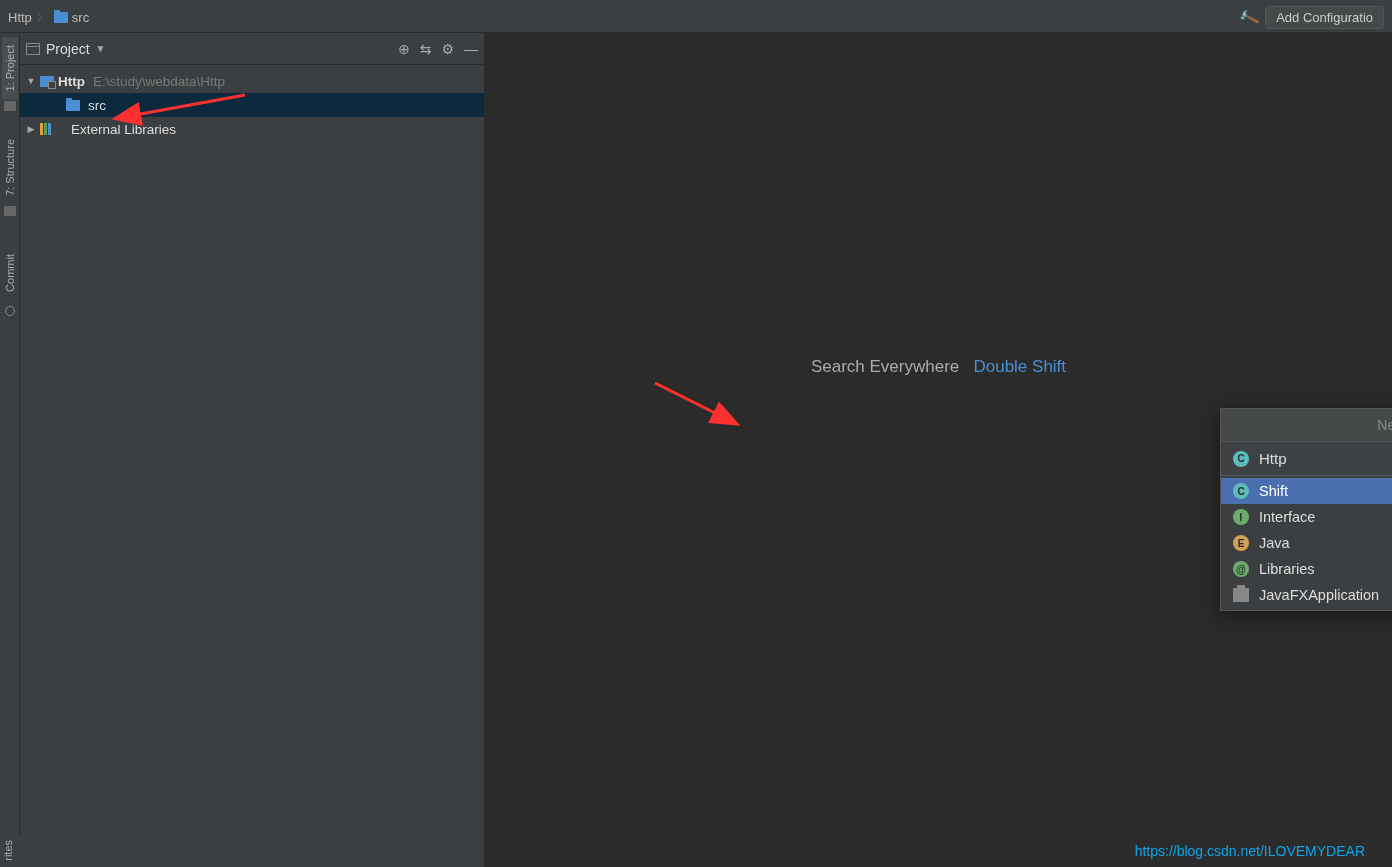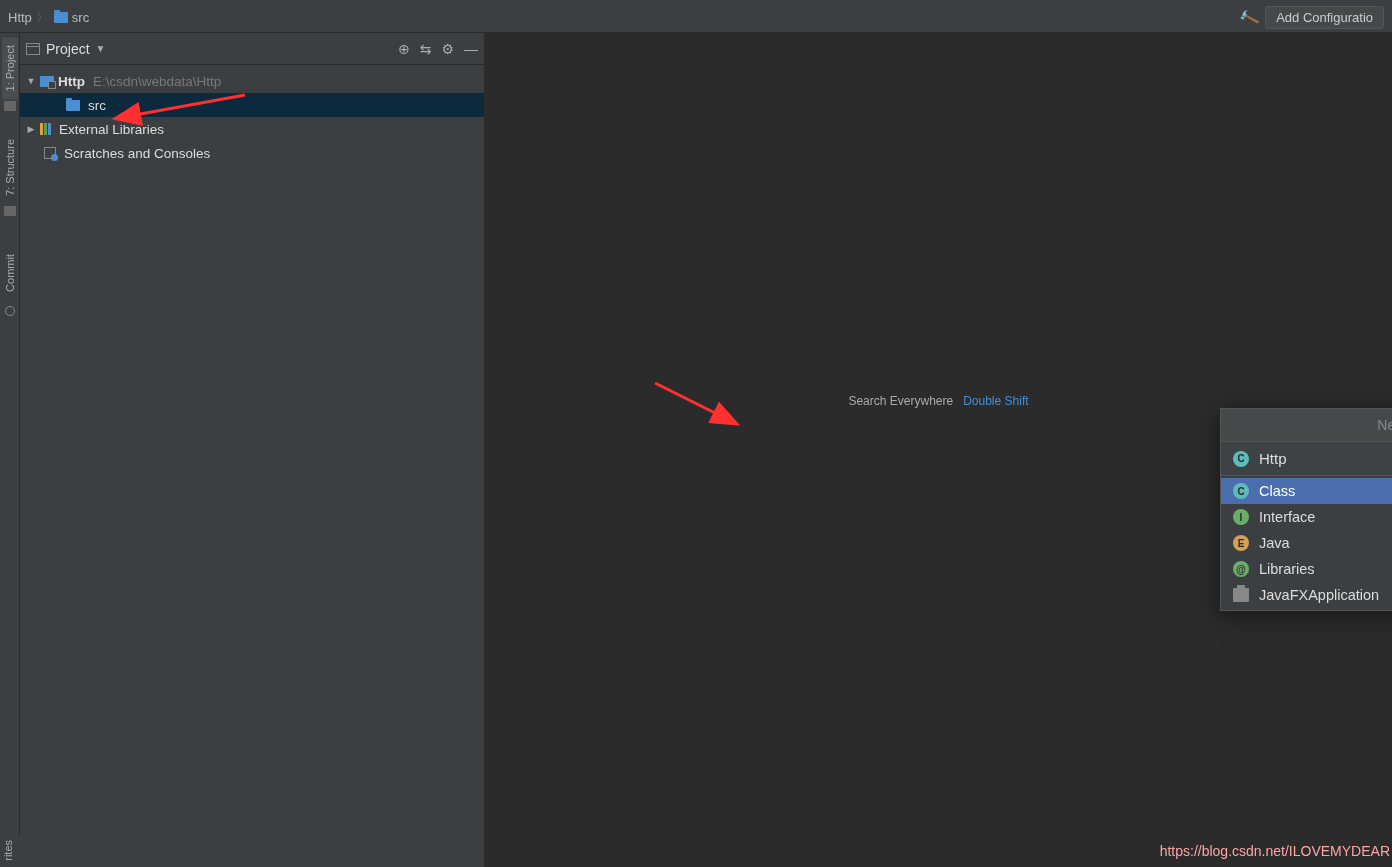--- a/index.html
+++ b/index.html
@@ -47,21 +47,21 @@
 .module-icon::after { content: ""; position: absolute; right: -2px; bottom: -2px; width: 6px; height: 6px; background: #3c3f41; border: 1px solid #888; }
 .lib-icon { display: inline-flex; gap: 1px; }
 .lib-icon span { width: 3px; height: 12px; background: #e0a03c; }
 .lib-icon span:nth-child(2) { background: #5a9e5a; }
 .lib-icon span:nth-child(3) { background: #4a8fd4; }
 .scratch-icon { width: 12px; height: 12px; background: #3c3f41; border: 1px solid #888; position: relative; }
 .scratch-icon::after { content: ""; position: absolute; right: -3px; bottom: -3px; width: 7px; height: 7px; background: #4a8fd4; border-radius: 50%; }
 
 
 .editor { flex: 1; background: #2b2b2b; position: relative; }
-.search-hint { position: absolute; top: 361px; left: 50%; transform: translateX(-50%); font-size: 12px; color: #aaa; white-space: nowrap; }
+.search-hint { position: absolute; top: 324px; left: 50%; transform: translateX(-50%); font-size: 17px; color: #aaa; white-space: nowrap; }
 .search-hint .kbd { color: #4a8fd4; }
 
 
 .popup { position: absolute; top: 375px; left: 735px; width: 415px; background: #3c3f41; border: 1px solid #555; box-shadow: 0 4px 20px rgba(0,0,0,.5); }
 .popup-title { text-align: center; font-size: 14px; color: #888; padding: 8px 0; background: #45494a; border-bottom: 1px solid #555; }
 .popup-input-row { display: flex; align-items: center; padding: 8px 12px; gap: 10px; border-bottom: 1px solid #555; background: #3f4244; }
 .popup-input-row input { background: transparent; border: none; color: #ddd; font-size: 15px; outline: none; flex: 1; }
 .popup-list { padding: 2px 0; }
 .popup-item { display: flex; align-items: center; padding: 5px 12px; gap: 10px; font-size: 14.5px; color: #ddd; cursor: pointer; }
 .popup-item.selected { background: #4b6eaf; color: #fff; }
@@ -72,21 +72,21 @@
 .ti-enum { background: #d4a054; }
 .ti-annotation { background: #6aad6a; }
 .ti-javafx { width: 16px; height: 14px; background: #888; border-radius: 1px; position: relative; }
 .ti-javafx::before { content: ""; position: absolute; top: -3px; left: 4px; width: 8px; height: 3px; background: #888; }
 
 
 .arrow { position: absolute; pointer-events: none; }
 .arrow svg { overflow: visible; }
 
 
-.watermark { position: absolute; bottom: 8px; right: 2px; font-size: 14px; color: #fca5a5; }
+.watermark { position: absolute; bottom: 8px; right: 27px; font-size: 14px; color: #0ea5e9; }
 
 
 </style>
 </head>
 <body>
 
 <div class="top-line"></div>
 
 <div class="breadcrumb-bar">
   <div class="breadcrumb-left">
@@ -128,60 +128,55 @@
         <span>⚙</span>
         <span>—</span>
       </div>
     </div>
 
     <div class="tree">
       <div class="tree-row">
         <span class="tree-arrow">▼</span>
         <span class="module-icon"></span>
         <span class="tree-label" style="font-weight:bold">Http</span>
-        <span class="tree-path">E:\csdn\webdata\Http</span>
+        <span class="tree-path">E:\study\webdata\Http</span>
       </div>
       <div class="tree-row selected">
         <span class="tree-indent" style="width:36px"></span>
         <span class="folder-icon"></span>
         <span class="tree-label" style="margin-left:4px">src</span>
       </div>
       <div class="tree-row">
         <span class="tree-arrow">▶</span>
         <span class="lib-icon">
             <span></span>
             <span></span>
             <span></span>
           </span>
-        <span class="tree-label" style="margin-left:4px">External Libraries</span>
-      </div>
-      <div class="tree-row">
-        <span class="tree-indent" style="width:14px"></span>
-        <span class="scratch-icon"></span>
-        <span class="tree-label" style="margin-left:4px">Scratches and Consoles</span>
+        <span class="tree-label" style="margin-left:16px">External Libraries</span>
       </div>
     </div>
   </div>
 
   <div class="editor">
     <div class="search-hint">
       <span>Search Everywhere</span>&nbsp;&nbsp;
       <span class="kbd">Double Shift</span>
     </div>
 
     <div class="popup">
       <div class="popup-title">New Java Class</div>
       <div class="popup-input-row">
         <span class="type-icon ti-class">C</span>
         <input type="text" value="Http" style="">
       </div>
       <div class="popup-list" id="popup-list">
           <div class="popup-item selected">
             <span class="type-icon ti-class">C</span>
-            <span>Class</span>
+            <span>Shift</span>
           </div>
           <div class="popup-item">
             <span class="type-icon ti-interface">I</span>
             <span>Interface</span>
           </div>
           <div class="popup-item">
             <span class="type-icon ti-enum">E</span>
             <span>Java</span>
           </div>
           <div class="popup-item">

